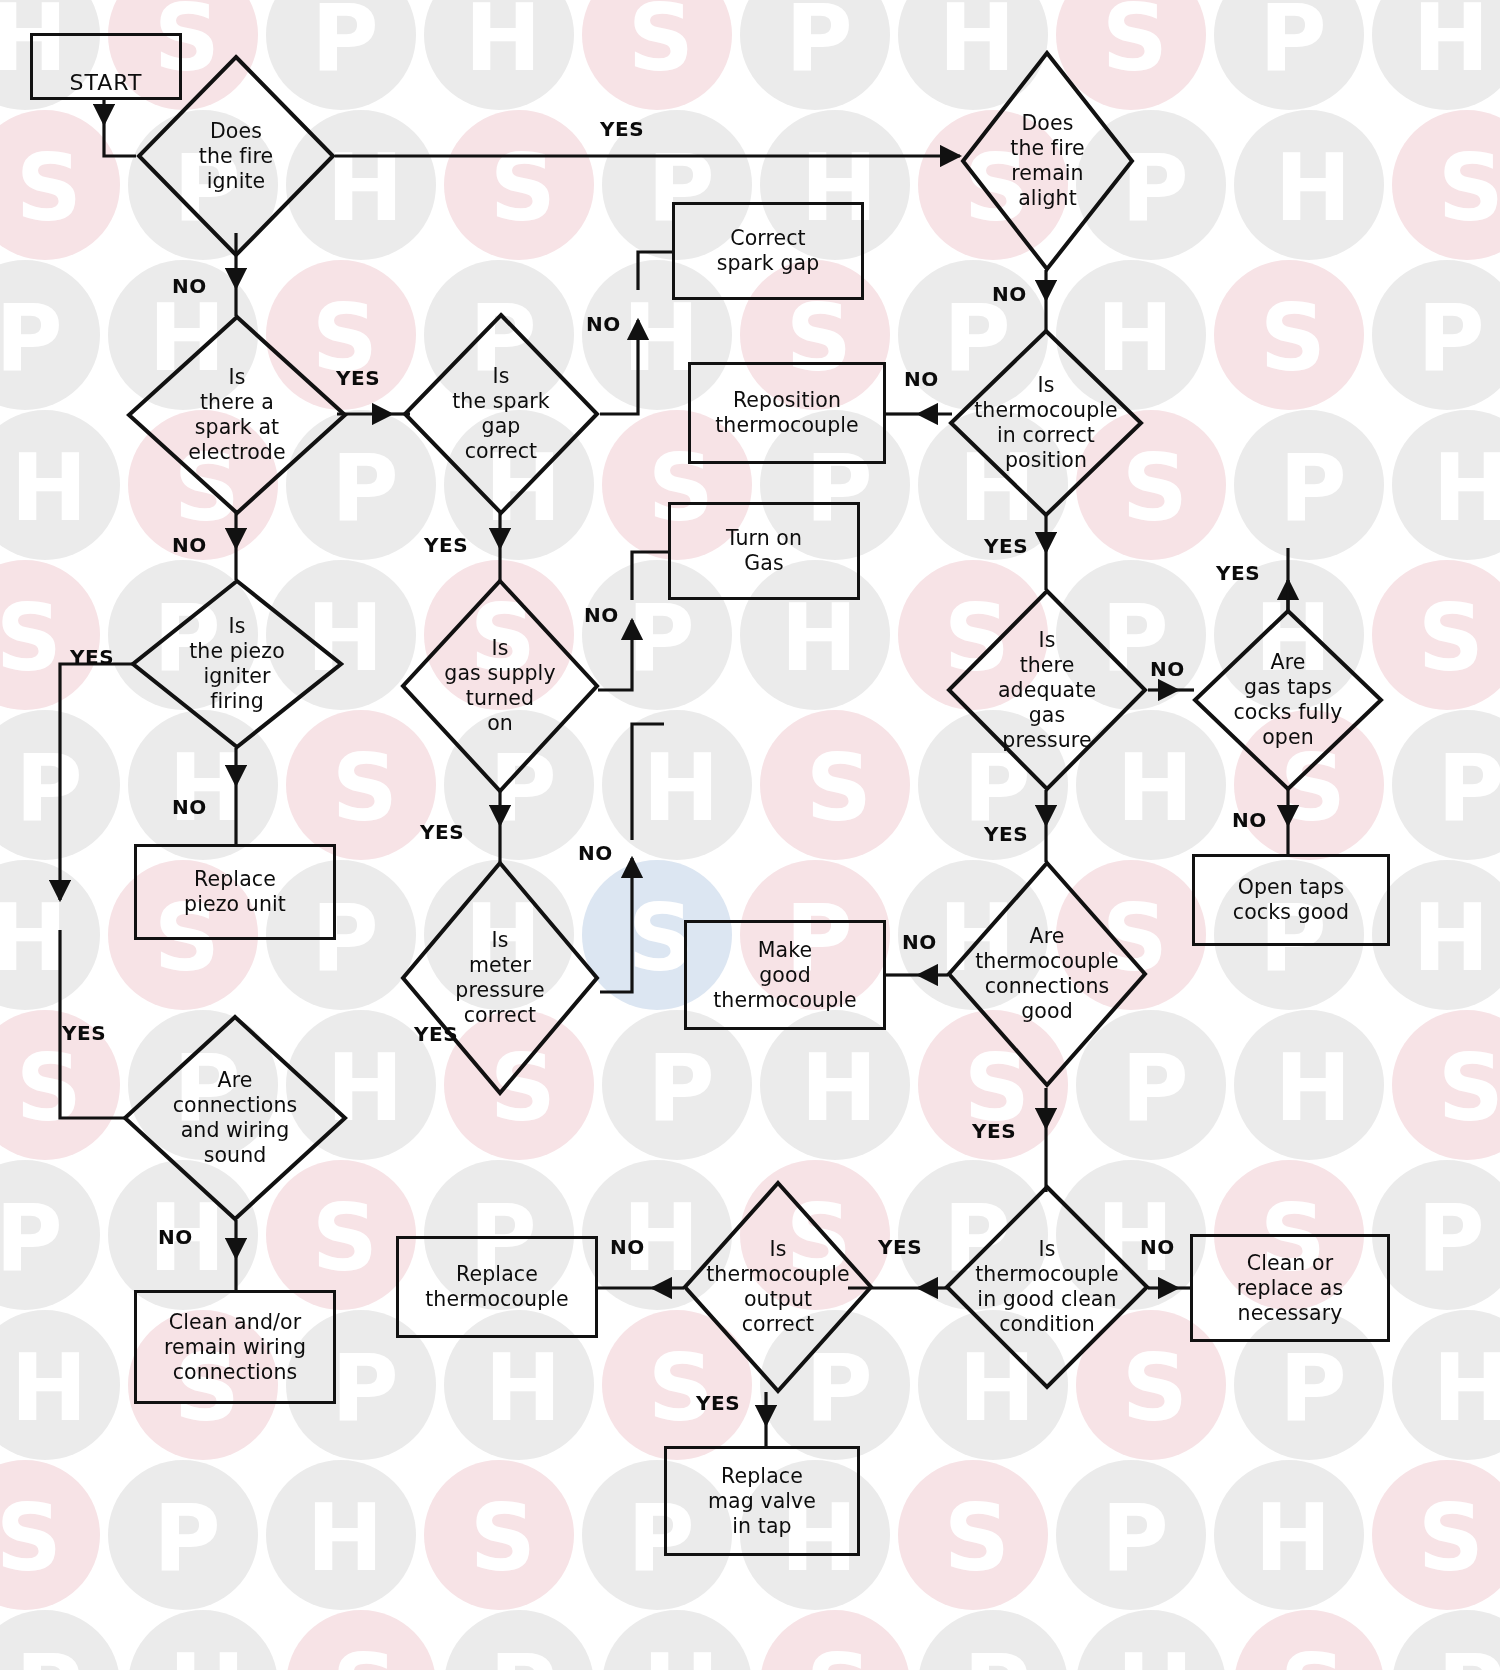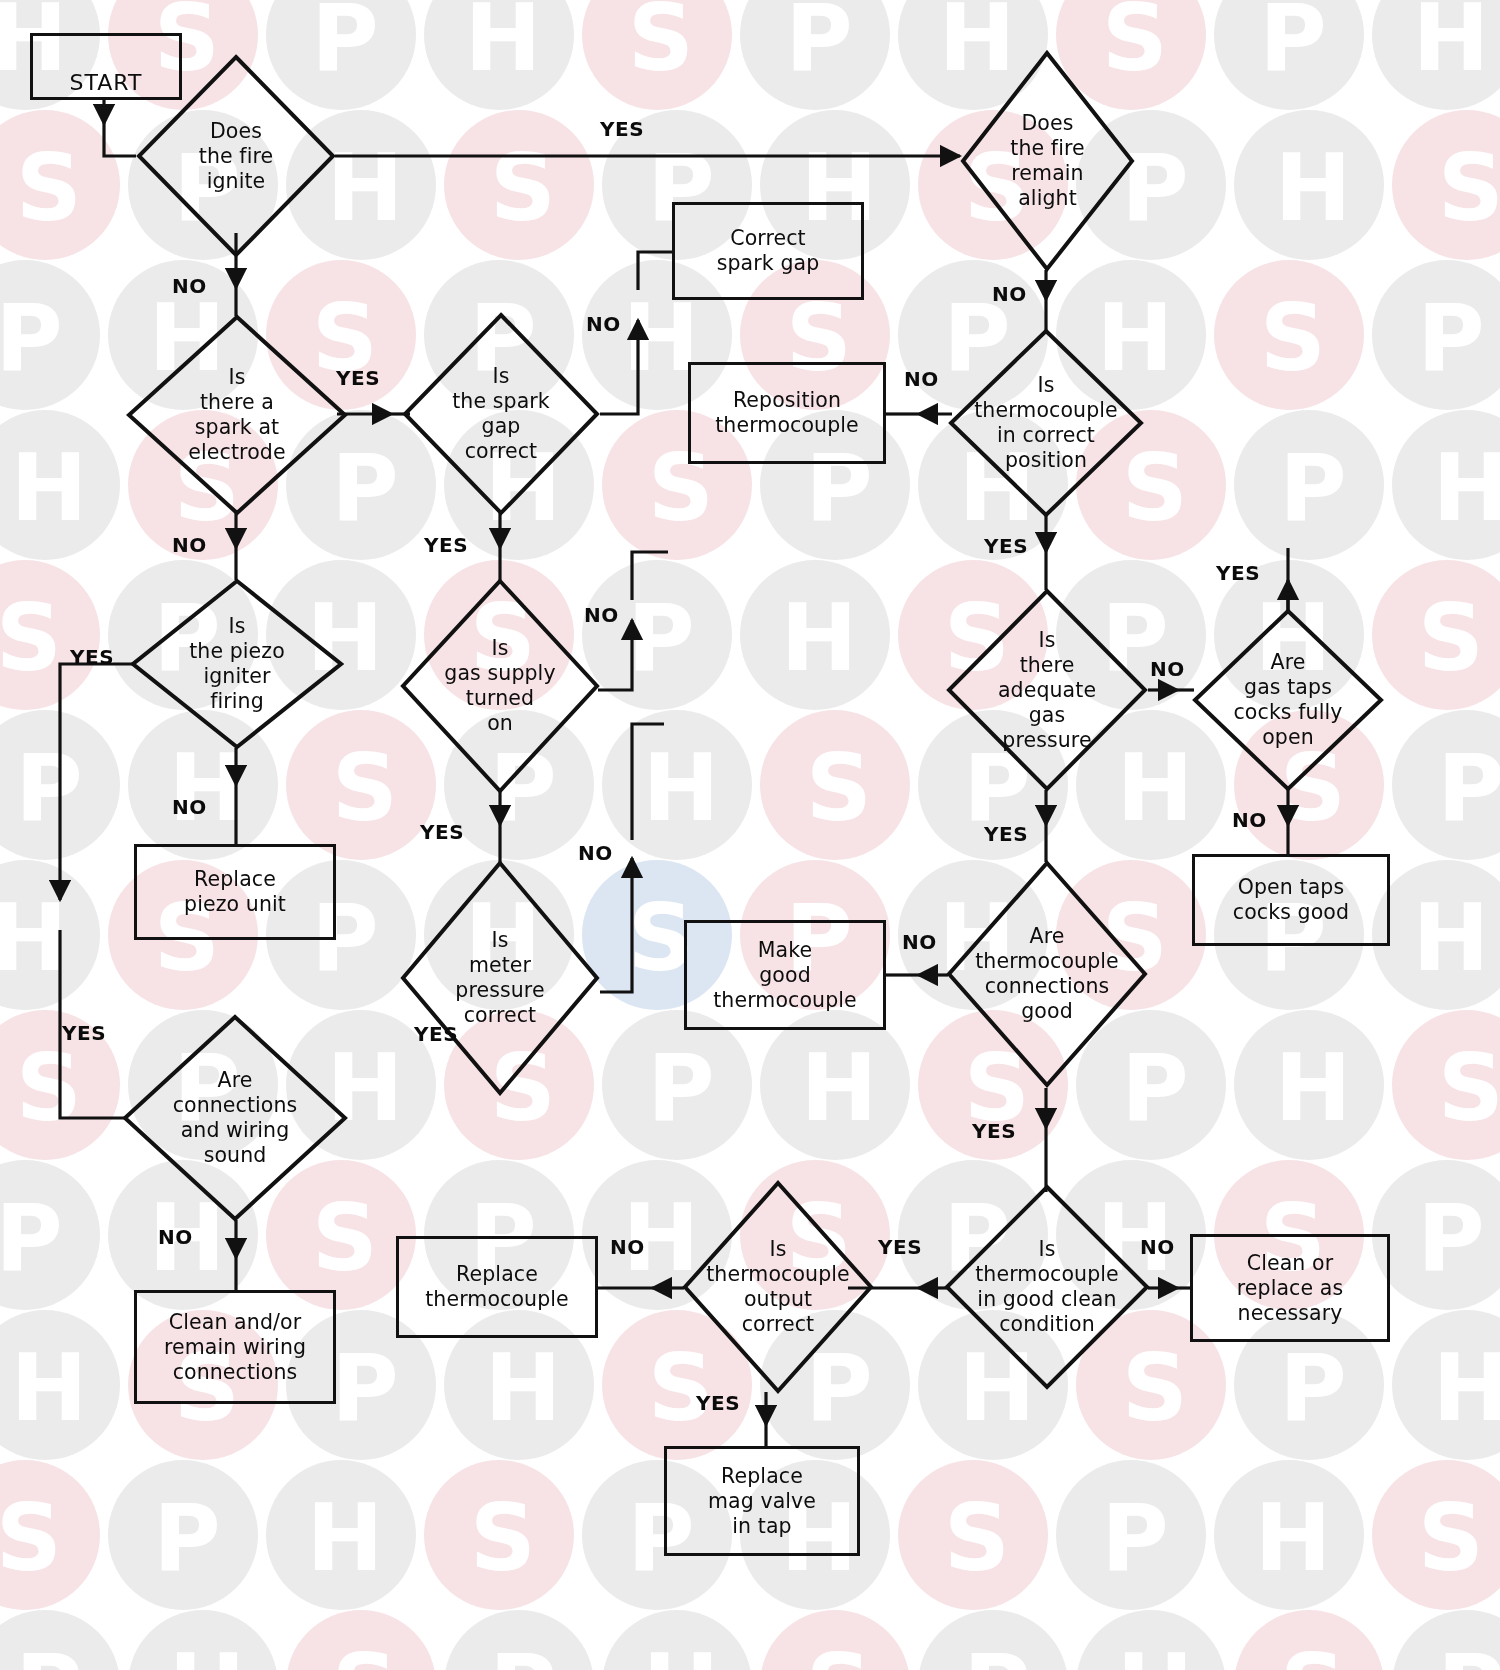--- a/index.html
+++ b/index.html
@@ -476,20 +476,24 @@
     <div class="node diamond" style="left:400px;top:578px;width:200px;height:216px;">
       <svg class="dshape" viewBox="0 0 200 216" preserveAspectRatio="none">
         <polygon points="100,3 197,108 100,213 3,108" fill="none" stroke="#111" stroke-width="4"></polygon>
       </svg>
       <span class="dtext">Is
 gas supply
 turned
 on</span>
     </div>
 
+    <div class="node box" style="left:668px;top:502px;width:192px;height:98px;">
+      <span>Turn on
+Gas</span>
+    </div>
 
 
     <div class="node diamond" style="left:946px;top:588px;width:202px;height:204px;">
       <svg class="dshape" viewBox="0 0 202 204" preserveAspectRatio="none">
         <polygon points="101,3 199,102 101,201 3,102" fill="none" stroke="#111" stroke-width="4"></polygon>
       </svg>
       <span class="dtext">Is
 there
 adequate
 gas

